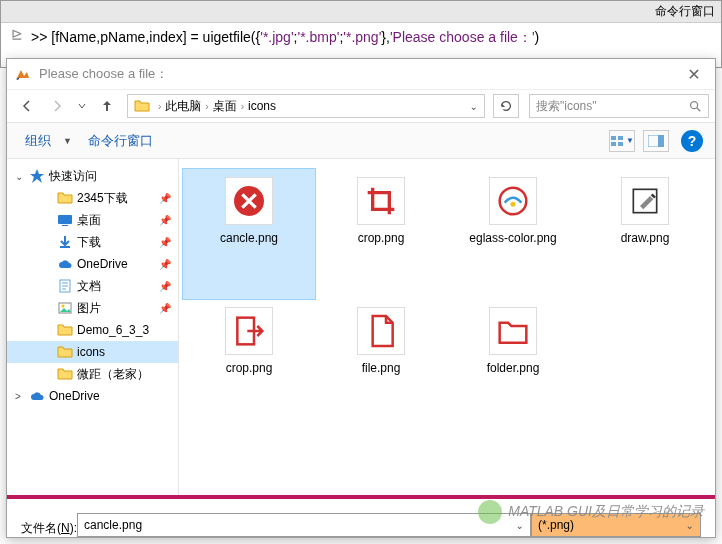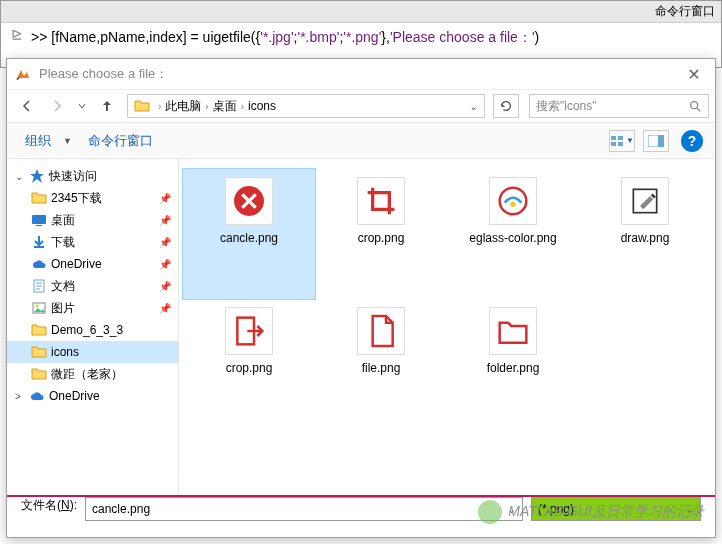--- a/index.html
+++ b/index.html
@@ -31,36 +31,36 @@
 .toolbar { height: 36px; display: flex; align-items: center; padding: 0 12px; gap: 4px; font-size: 13px; color: #1a5fb4; border-bottom: 1px solid #e5e5e5; background: #fafafa; }
 .toolbar .tb-btn { display: flex; align-items: center; gap: 12px; padding: 4px 6px; }
 .toolbar .tb-btn .caret { font-size: 9px; color: #555; }
 .toolbar .spacer { flex: 1; }
 .toolbar .tb-icon { width: 26px; height: 22px; border: 1px solid #ccc; display: flex; align-items: center; justify-content: center; margin-left: 4px; }
 .toolbar .help { width: 22px; height: 22px; border-radius: 50%; background: #0078d7; color: #fff; font-size: 14px; font-weight: bold; display: flex; align-items: center; justify-content: center; margin-left: 8px; }
 
 .body { flex: 1; display: flex; overflow: hidden; }
 .tree { width: 172px; border-right: 1px solid #e5e5e5; overflow-y: auto; padding: 6px 0; font-size: 12px; }
 .tree-item { display: flex; align-items: center; height: 22px; padding-left: 8px; gap: 4px; white-space: nowrap; }
-.tree-item.depth1 { padding-left: 10px; }
+.tree-item.depth1 { padding-left: 36px; }
 .tree-item.selected { background: #cce8ff; }
 .tree-item .arrow { width: 10px; font-size: 10px; color: #555; }
 .tree-item .pin { margin-left: auto; margin-right: 6px; color: #888; font-size: 10px; }
 .tic { width: 16px; height: 16px; flex-shrink: 0; }
 
 .files { flex: 1; overflow-y: auto; padding: 10px 4px; display: grid; grid-template-columns: repeat(4, 1fr); grid-auto-rows: 130px; }
 .file { display: flex; flex-direction: column; align-items: center; justify-content: flex-start; padding-top: 8px; font-size: 12px; text-align: center; gap: 6px; }
 .file.selected { background: #cce8ff; outline: 1px solid #99d1ff; }
 .file .thumb { width: 48px; height: 48px; background: #fff; border: 1px solid #ddd; display: flex; align-items: center; justify-content: center; }
 .file .fname { max-width: 110px; word-break: break-all; }
 
-.bottombar { height: 42px; border-top: 2px solid #be185d; display: flex; align-items: flex-start; padding: 0 14px; gap: 8px; font-size: 12px; background: #fff; }
+.bottombar { height: 42px; border-top: 4px solid #be185d; display: flex; align-items: flex-end; padding: 0 14px; font-size: 12px; background: #fff; }
 .bottombar label .u { text-decoration: underline; }
 .bottombar .fname-input { flex: 1; height: 24px; border: 1px solid #999; padding: 0 6px; font-size: 12px; display: flex; align-items: center; justify-content: space-between; }
-.bottombar .filter { width: 170px; height: 24px; border: 1px solid #999; background: #84cc16; display: flex; align-items: center; padding: 0 6px; justify-content: space-between; }
+.bottombar .filter { width: 170px; height: 24px; border: 1px solid #999; background: #fdba74; display: flex; align-items: center; padding: 0 6px; justify-content: space-between; }
 
 .watermark { position: absolute; right: 18px; bottom: 20px; font-size: 14px; color: #888; display: flex; align-items: center; gap: 6px; pointer-events: none; opacity: 0.9; font-style: italic; }
 .watermark .wm-ic { width: 24px; height: 24px; border-radius: 50%; background: #6abf4b; opacity: 0.6; }
 </style>
 </head>
 <body>
 
 <div class="cmdwin">
   <div class="cmdwin-title">命令行窗口</div>
   <div class="cmdwin-body">

